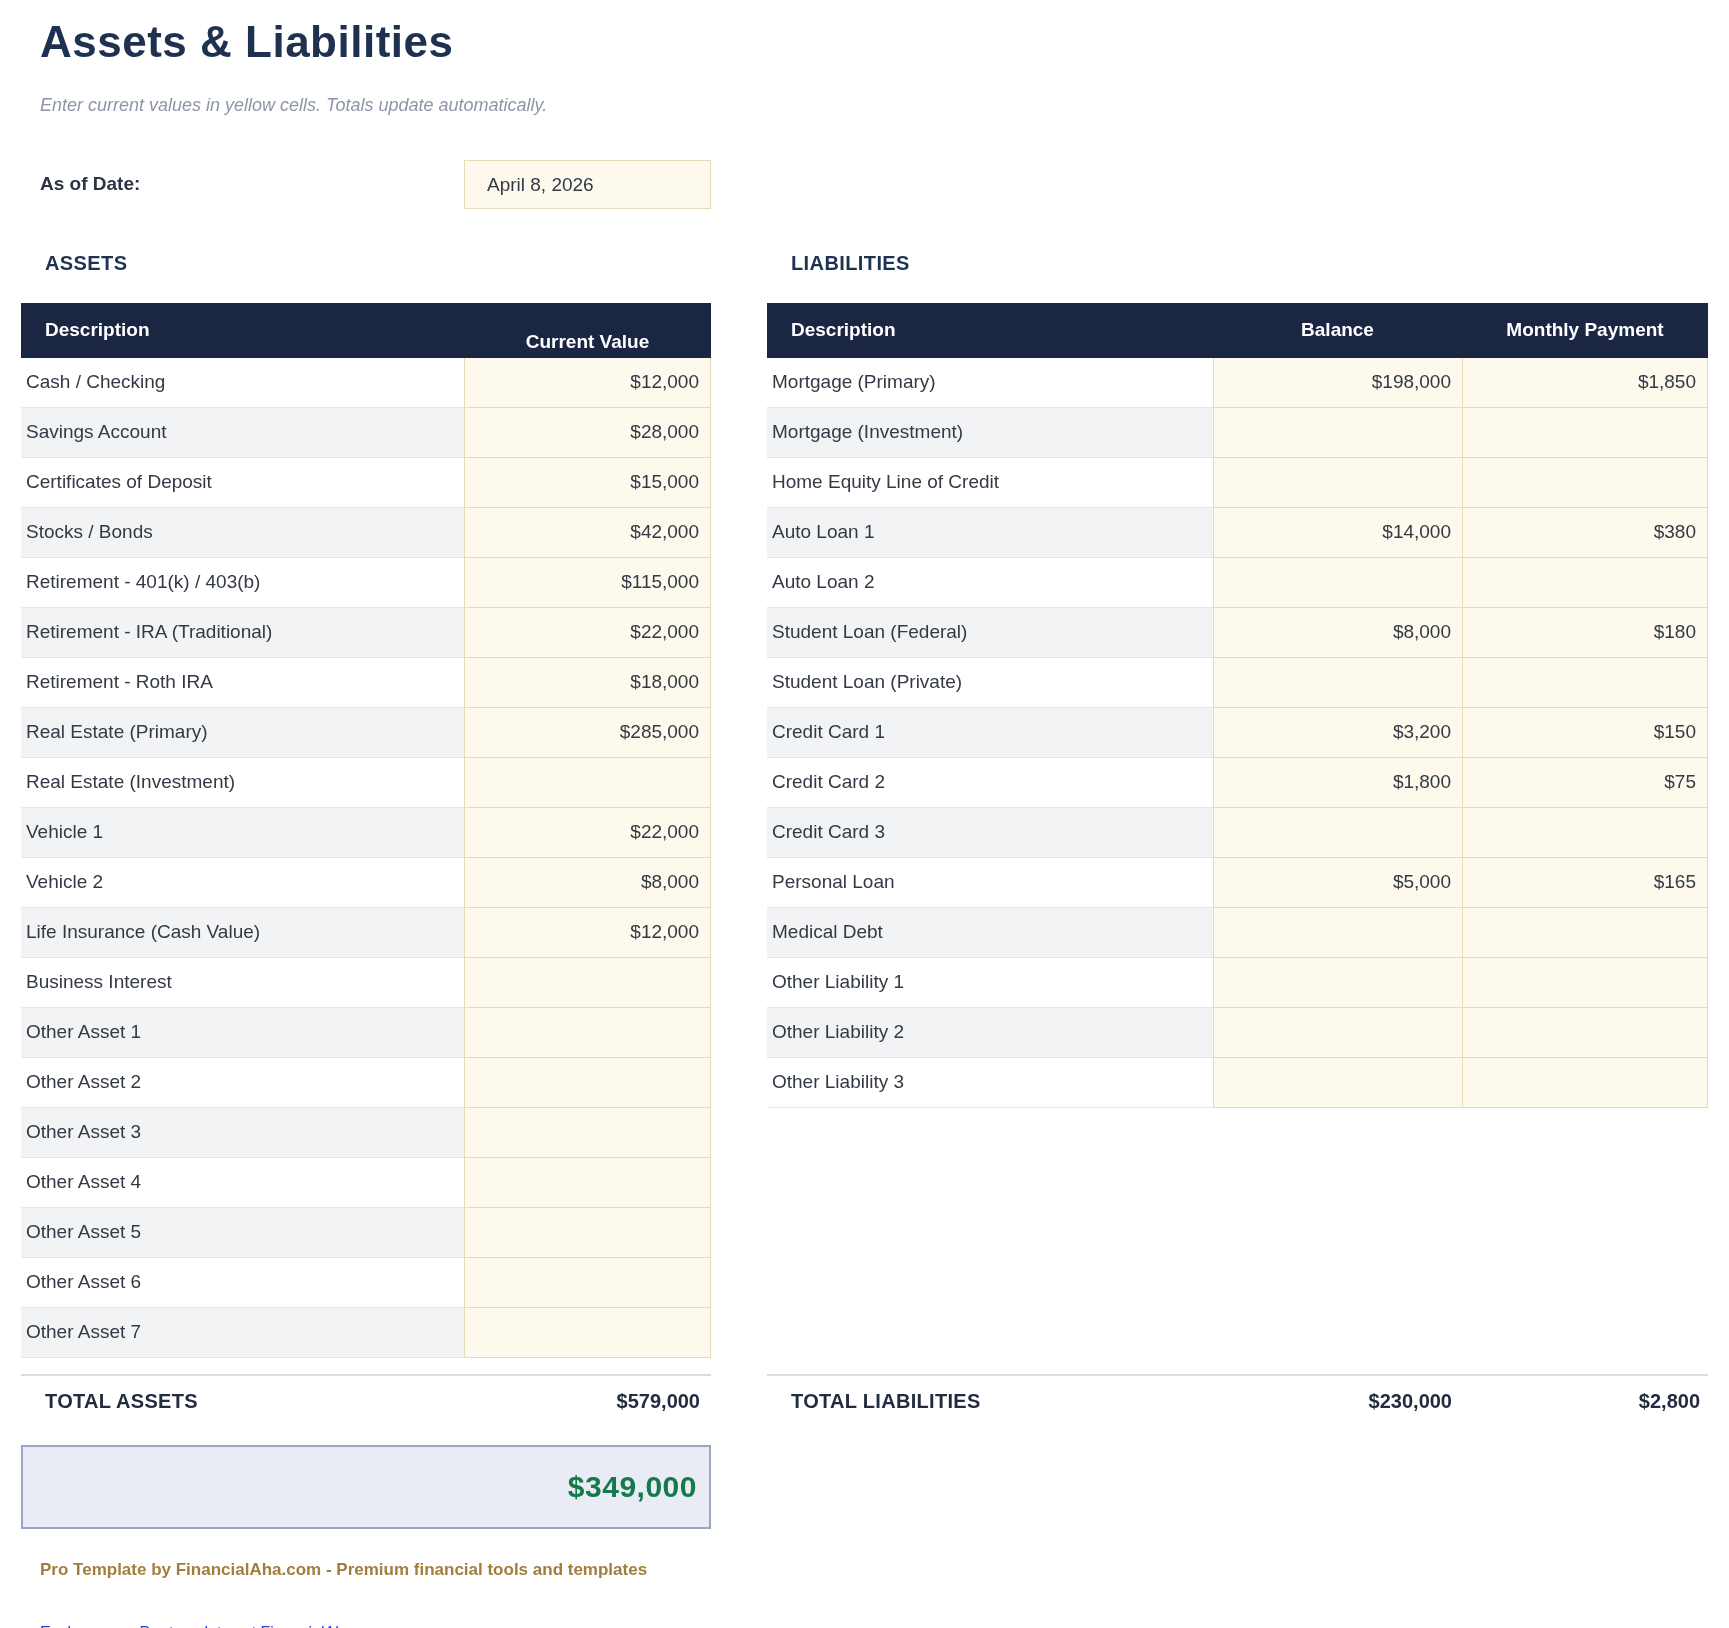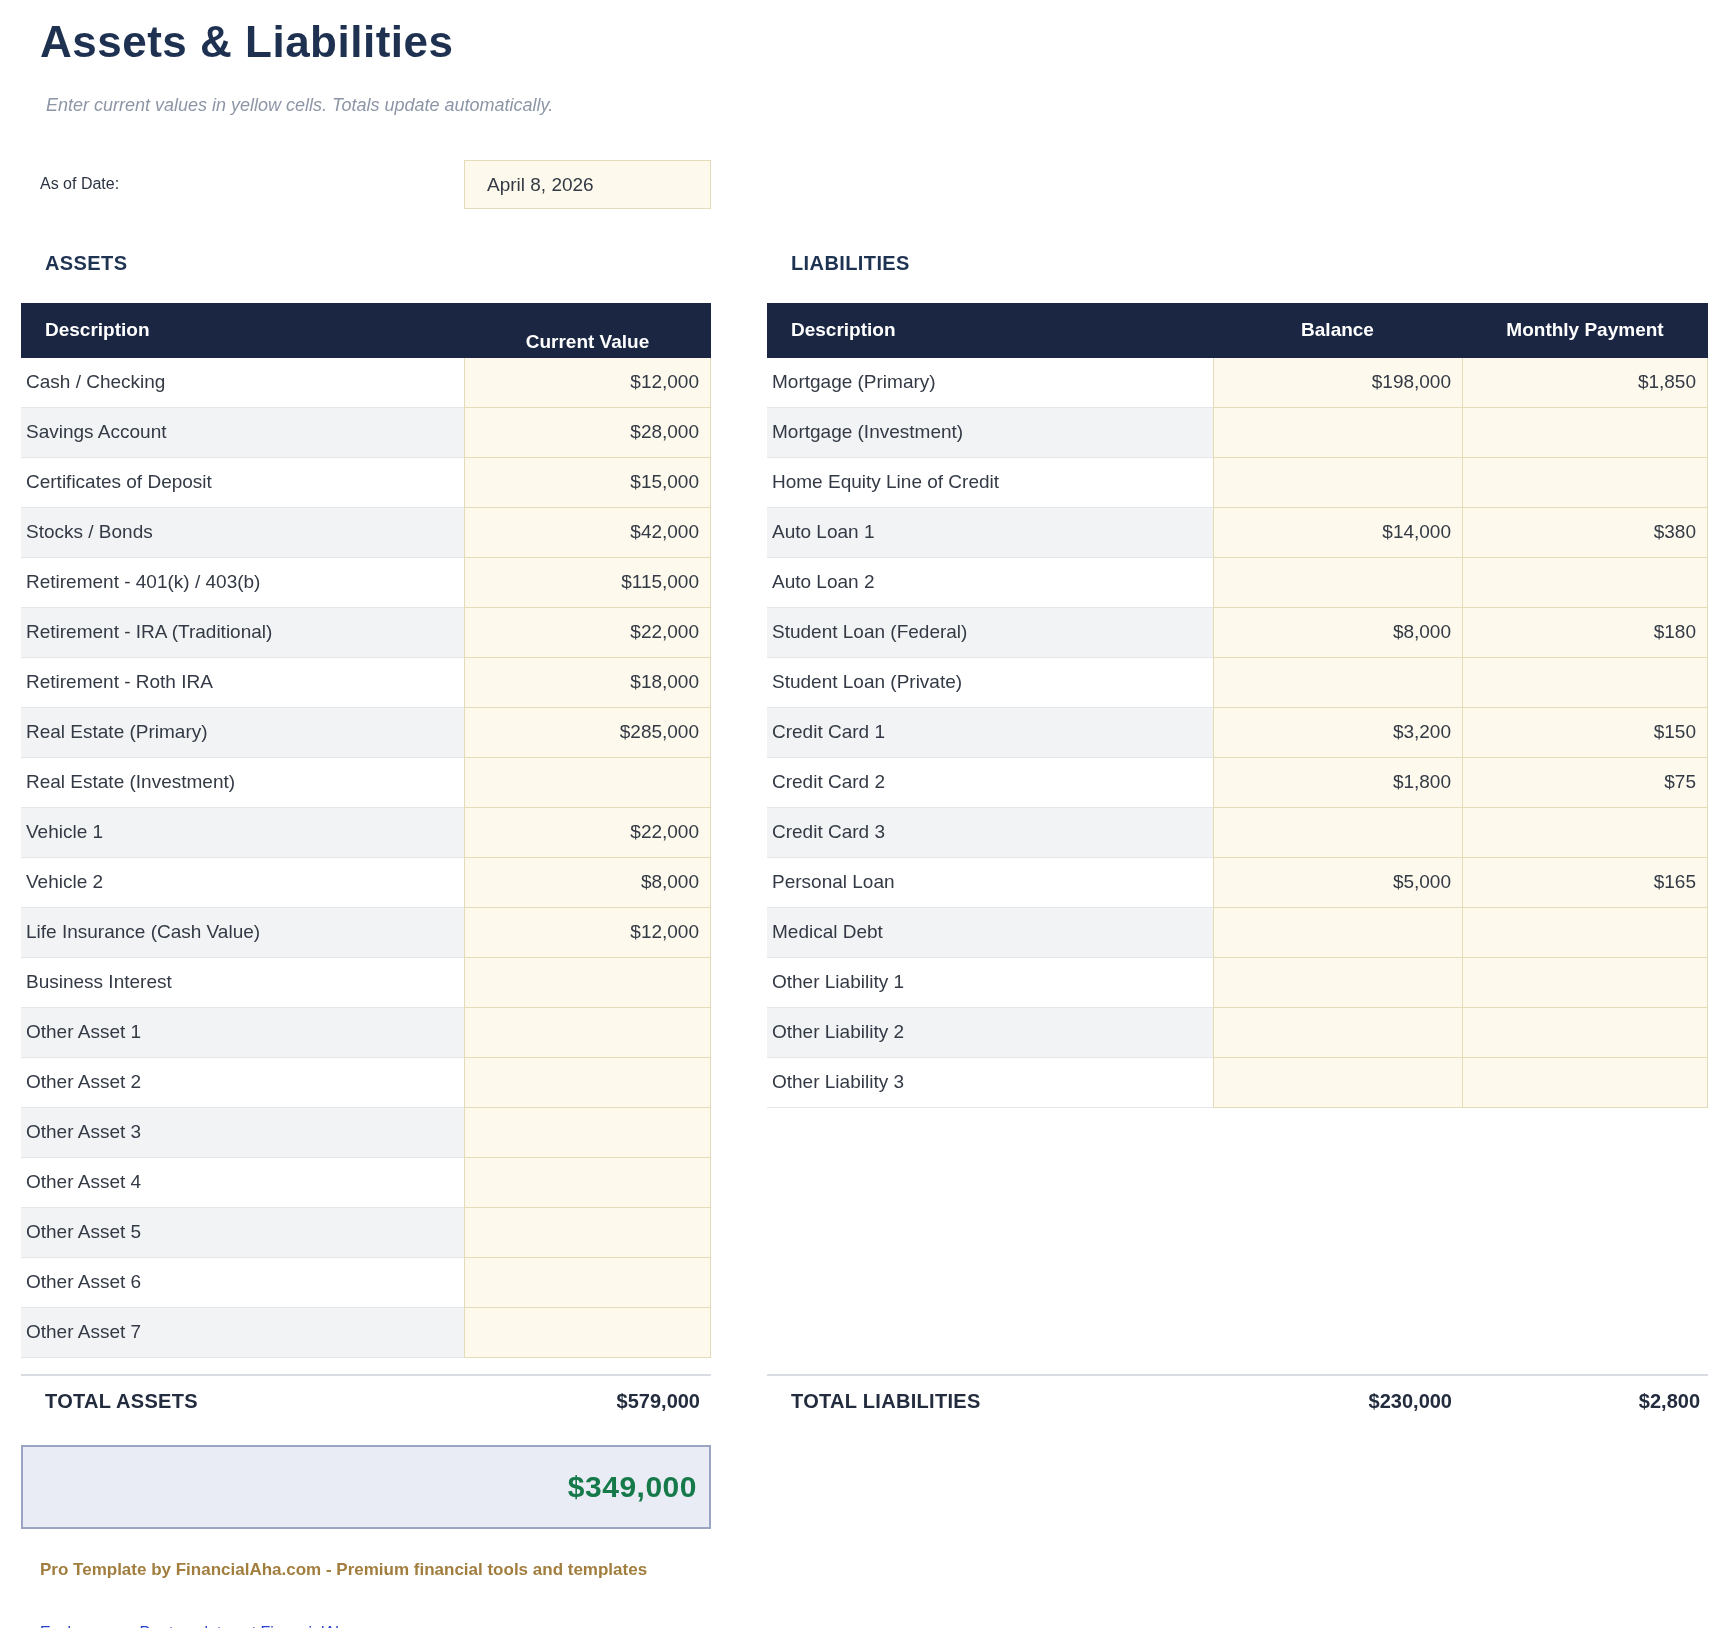--- a/index.html
+++ b/index.html
@@ -9,28 +9,28 @@
     color:#333a45;
     width:1729px; height:1628px; overflow:hidden;
   }
   .page { width:1729px; height:1628px; padding:16px 21px 0 21px; position:relative; }
 
   h1.title {
     font-size:44px; font-weight:bold; color:#1f3150;
     margin-left:19px; line-height:1.18; letter-spacing:0.5px;
   }
   .subtitle {
-    margin-left:25px; margin-top:27px;
+    margin-left:19px; margin-top:27px;
     font-size:18px; font-style:italic; color:#8d96a6;
   }
 
   .date-row { position:relative; height:49px; margin-top:44px; }
   .date-label {
     position:absolute; left:19px; top:50%; transform:translateY(-50%);
-    font-size:16px; font-weight:normal; color:#2b3443;text-align:right;
+    font-size:19px; font-weight:bold; color:#2b3443;text-align:right;
   }
   .date-cell {
     position:absolute; left:443px; top:0; width:247px; height:49px;
     background:#fdf9ec; border:1px solid #e4dcb8;
     font-size:19px; color:#333a45; line-height:47px; padding-left:22px;
   }
 
   .columns { display:flex; margin-top:43px; align-items:flex-start; }
   .col-left  { width:690px; }
   .col-right { width:941px; margin-left:56px; }

